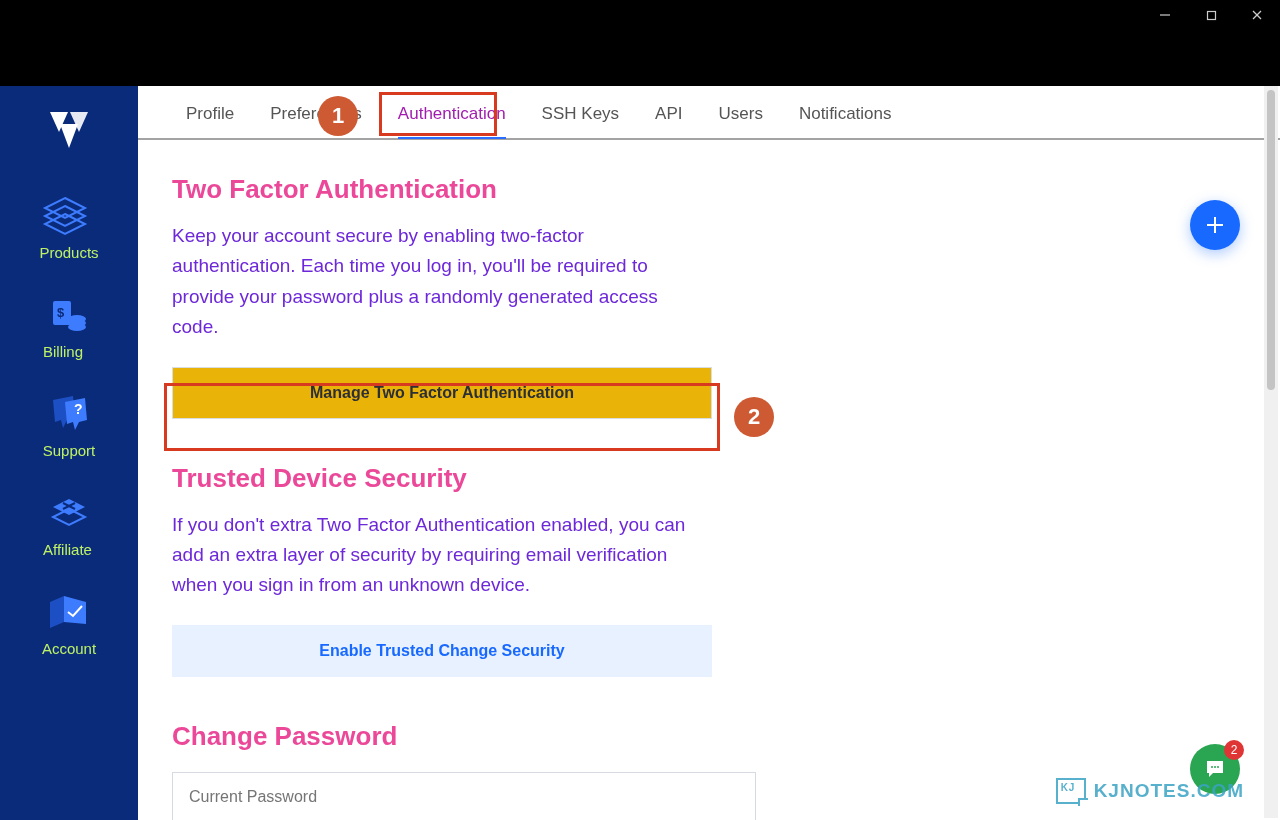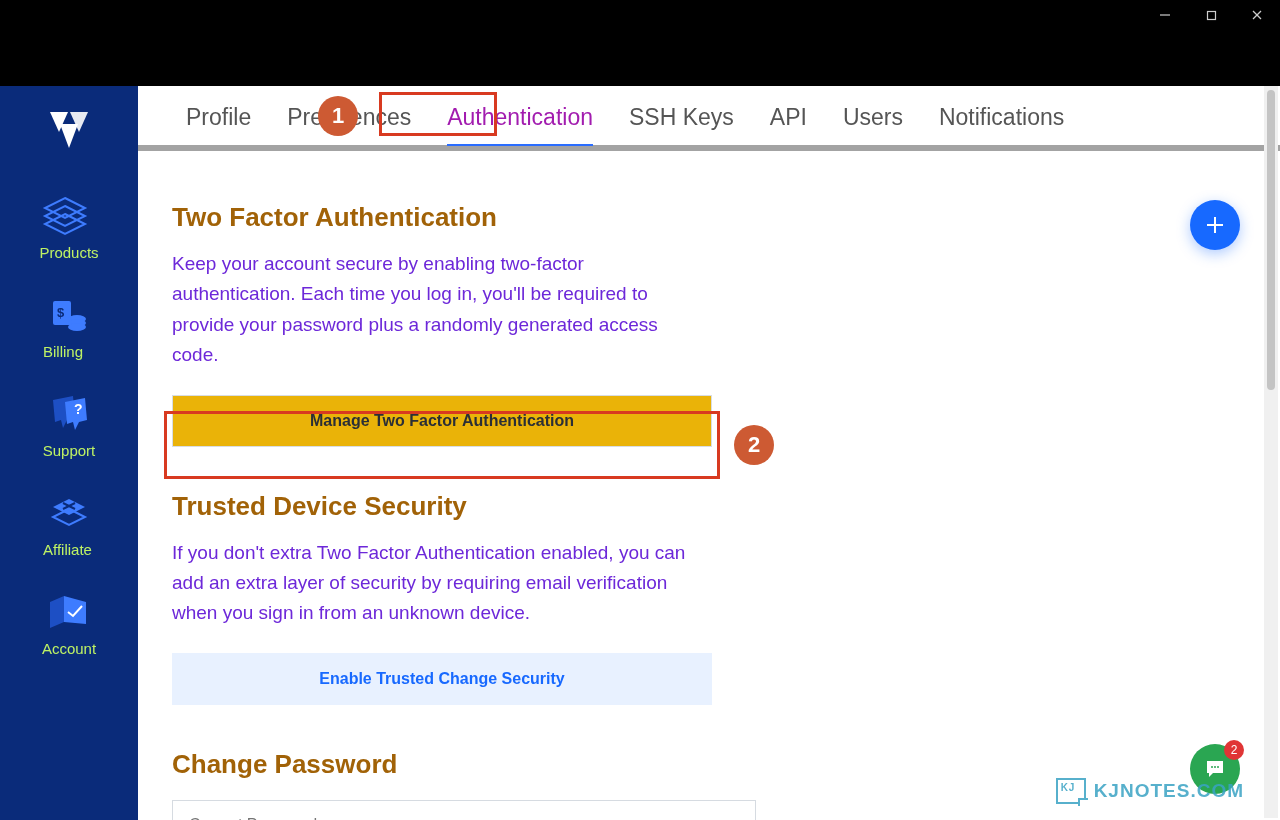--- a/index.html
+++ b/index.html
@@ -65,31 +65,31 @@
   .brand { margin:10px 0 24px 0; }
   .side-item { display:flex; flex-direction:column; align-items:flex-start; gap:6px; margin:16px 0; color:#bef264; font-size:15px; }
   .side-icon { width:52px; height:44px; display:flex; align-items:center; justify-content:center; }
 
   
   .main { flex:1; background:#fff; position:relative; overflow:hidden; }
   .scrollbar-track { position:absolute; right:2px; top:0; bottom:2px; width:14px; background:#f0f0f0; }
   .scrollbar-thumb { position:absolute; left:3px; width:8px; background:#c4c4c4; border-radius:4px; }
 
   .tabs {
-    display:flex; gap:36px; padding:18px 48px 0 48px; border-bottom:6px solid #a3a3a3; font-size:23px;
+    display:flex; gap:36px; padding:18px 48px 0 48px; border-bottom:2px solid #a3a3a3; font-size:17px;
     color:#555;
   }
   .settings-tab { padding-bottom:14px; position:relative; }
   .settings-tab.active { color:#a21caf; }
   .settings-tab.active::after {
     content:""; position:absolute; left:0; right:0; bottom:-1px; height:2px; background:#2a6dff;
   }
 
   .content { padding:30px 48px 60px 34px; color:#333; }
-  h2.section { font-size:26px; font-weight:600; color:#a16207; margin:21px 0 16px 0; }
+  h2.section { font-size:26px; font-weight:600; color:#ec4899; margin:4px 0 16px 0; }
   p.desc { font-size:19px; color:#6d28d9; max-width:530px; line-height:1.6; }
 
   .wide-btn {
     width:540px; height:52px; display:flex; align-items:center; justify-content:center;
     font-size:16px; font-weight:600; border:1px solid #d8dde3; margin-top:24px;
     background:#eab308; color:#2b2f36;
   }
   .wide-btn.blue { background:#e8f1ff; color:#1769ff; border-color:#e8f1ff; }
 
   .pw-input {

